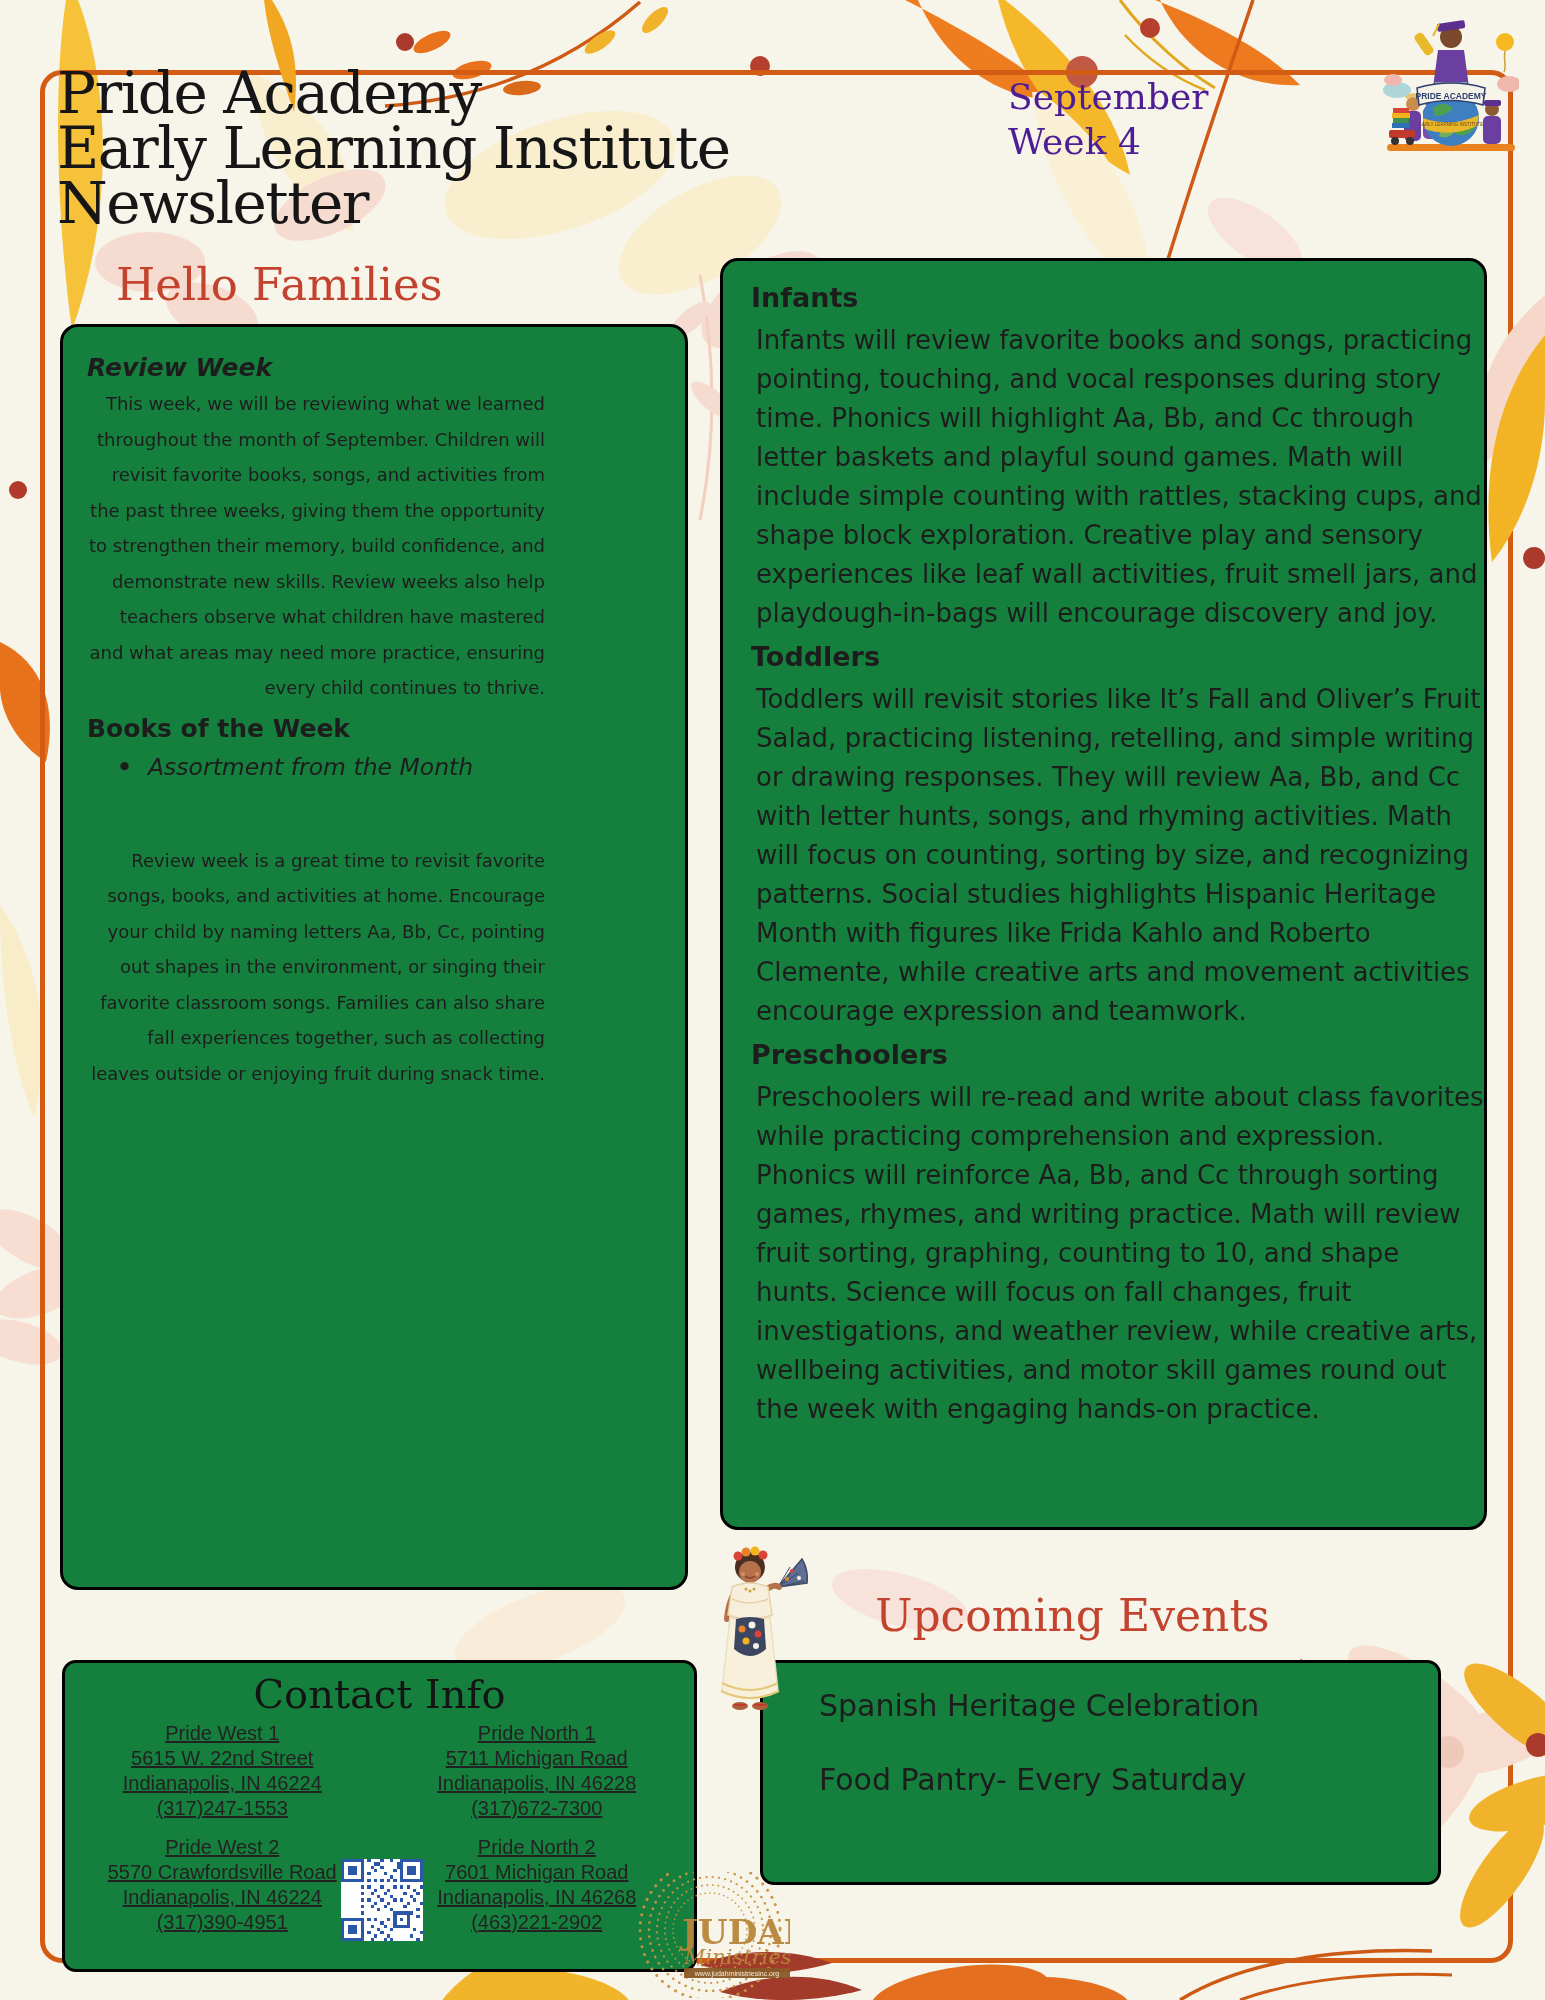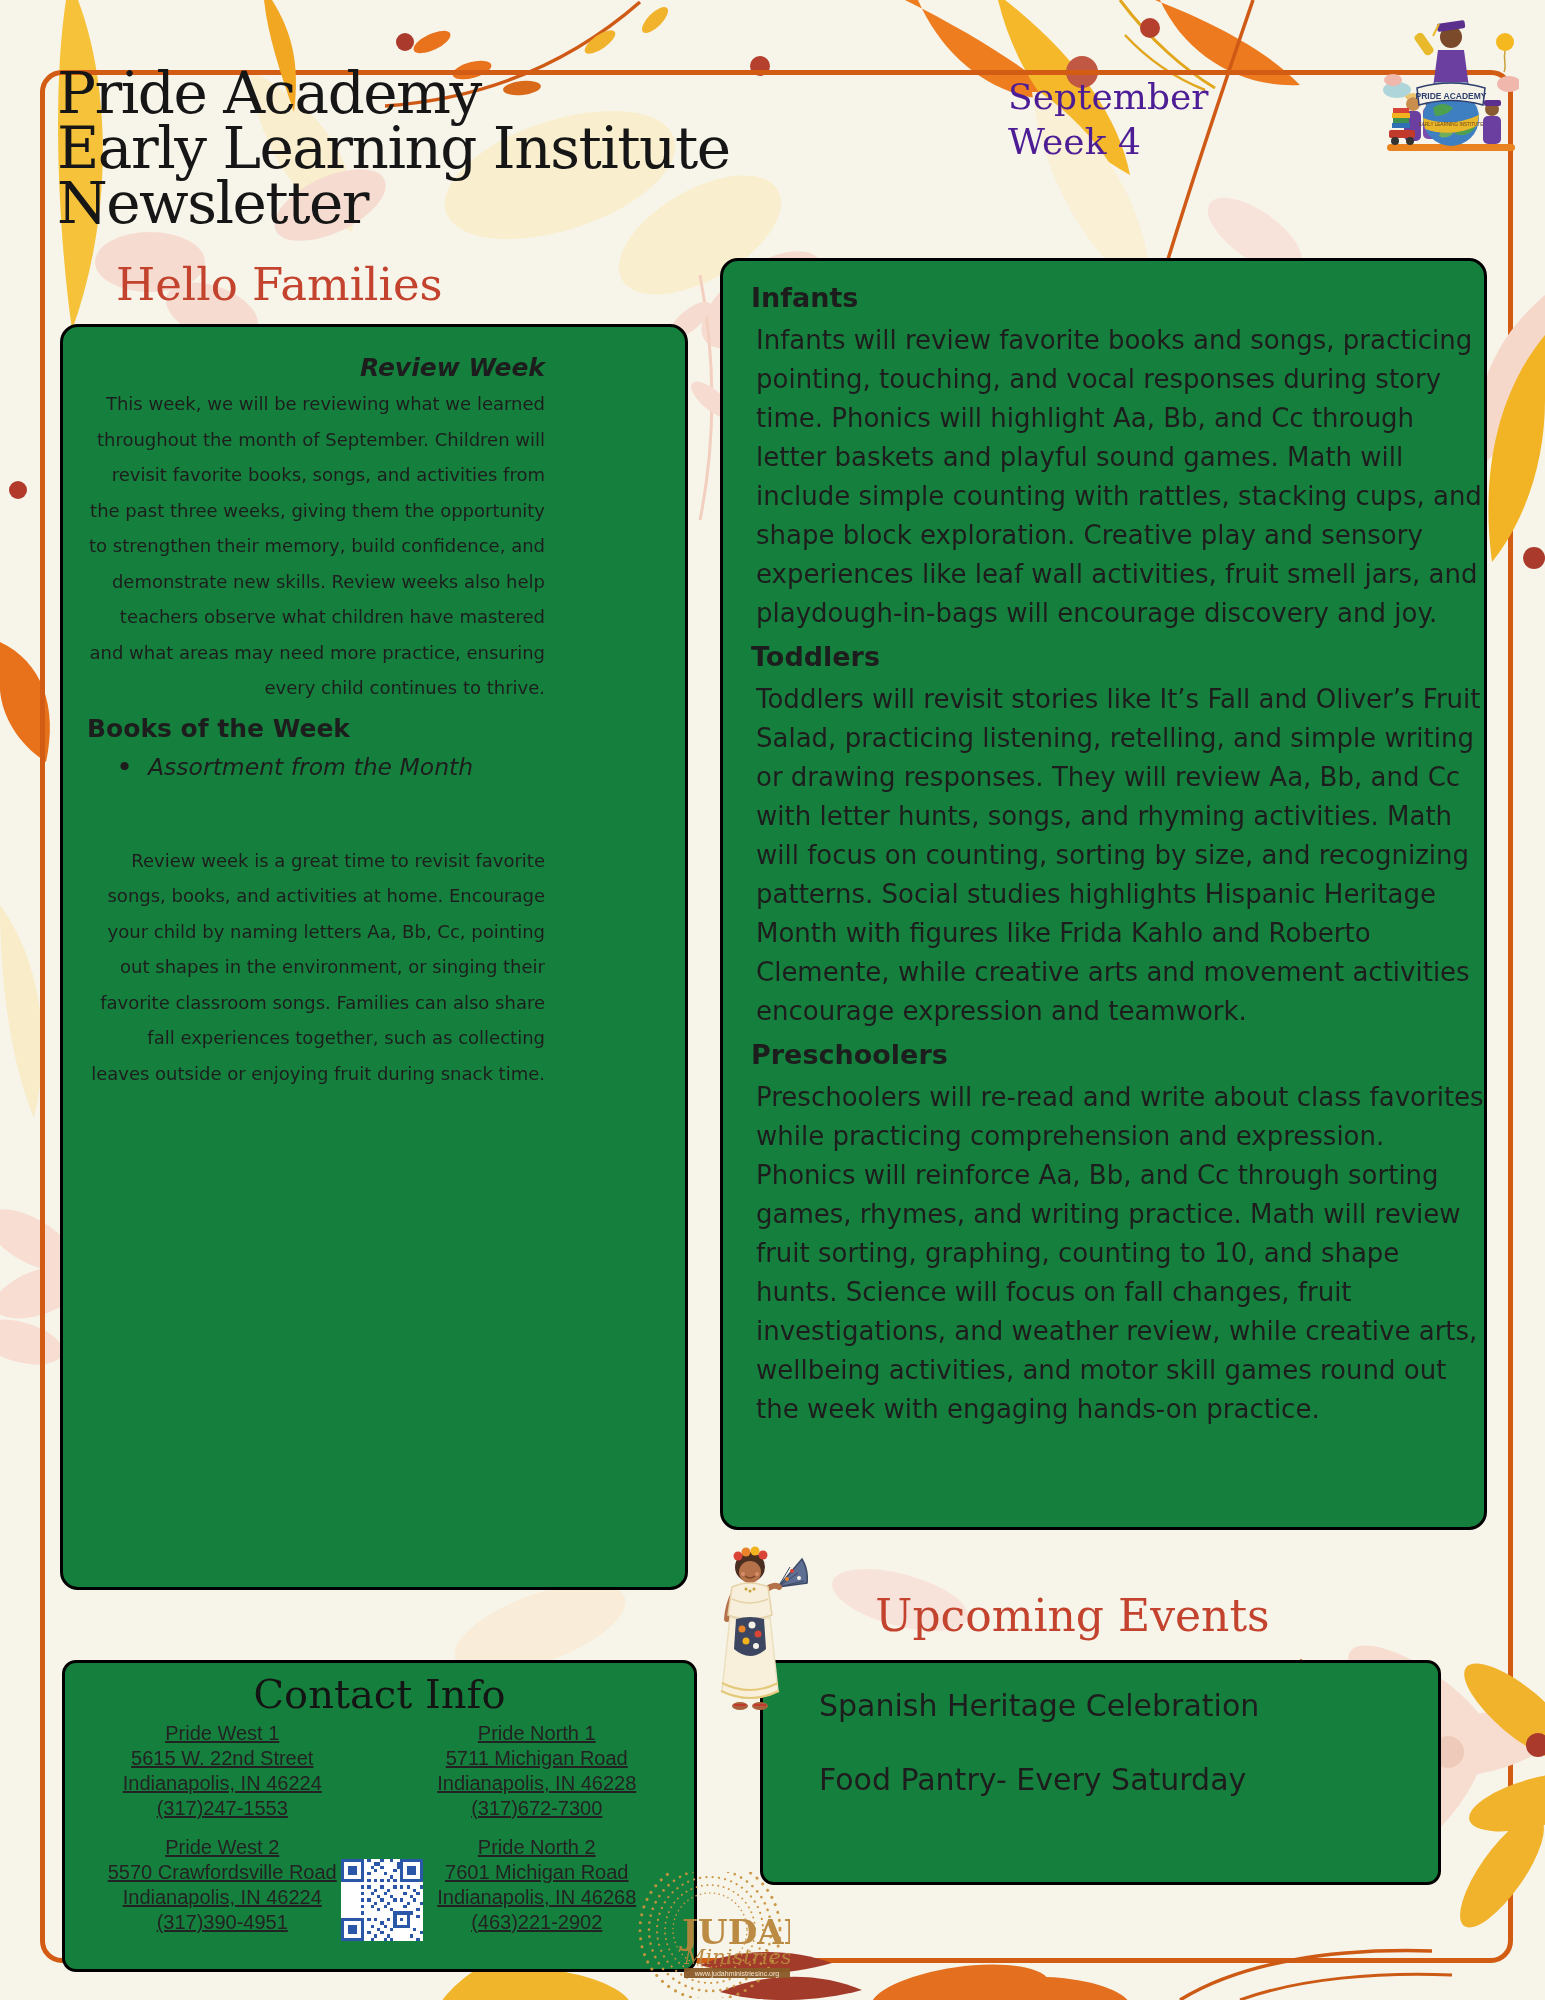--- a/index.html
+++ b/index.html
@@ -25,21 +25,21 @@
          font-family:"DejaVu Serif",serif;font-size:40px;color:#c3432e;font-weight:500;}
   .hello-heading{left:116px;top:258px;font-family:"DejaVu Serif",serif;font-size:45px;
          color:#c3432e;font-weight:500;}
 
   
   .box{border:3px solid #000000;border-radius:18px;background:#15803d;box-sizing:border-box;}
   .left-box{left:60px;top:324px;width:628px;height:1266px;padding:24px 20px 20px 24px;}
   .left-box .narrow{width:458px;}
   .right-box{left:720px;top:258px;width:767px;height:1272px;padding:16px 8px 0 28px;}
   .h-b{font-weight:bold;font-size:25px;line-height:33px;}
-  .h-bi{font-weight:bold;font-style:italic;font-size:25px;line-height:33px;text-align:right;}
+  .h-bi{font-weight:bold;font-style:italic;font-size:25px;line-height:33px;}
   .left-box p{margin:2px 0 0;font-size:18px;line-height:35.5px;text-align:right;}
   .bullet-row{margin:8px 0 62px 30px;font-style:italic;font-size:23.5px;display:flex;gap:16px;}
   .bullet-row::before{content:"•";font-style:normal;font-weight:bold;}
   .mt-home{margin-top:8px;}
   .right-box .h-b{font-size:27px;line-height:37px;margin-top:2px;}
   .right-box p{margin:5px;font-size:26px;line-height:39px;width:729px;}
 
   
   .events-heading{left:800px;top:1590px;width:545px;text-align:center;
         font-family:"DejaVu Serif",serif;font-size:44px;color:#c3432e;font-weight:500;}

